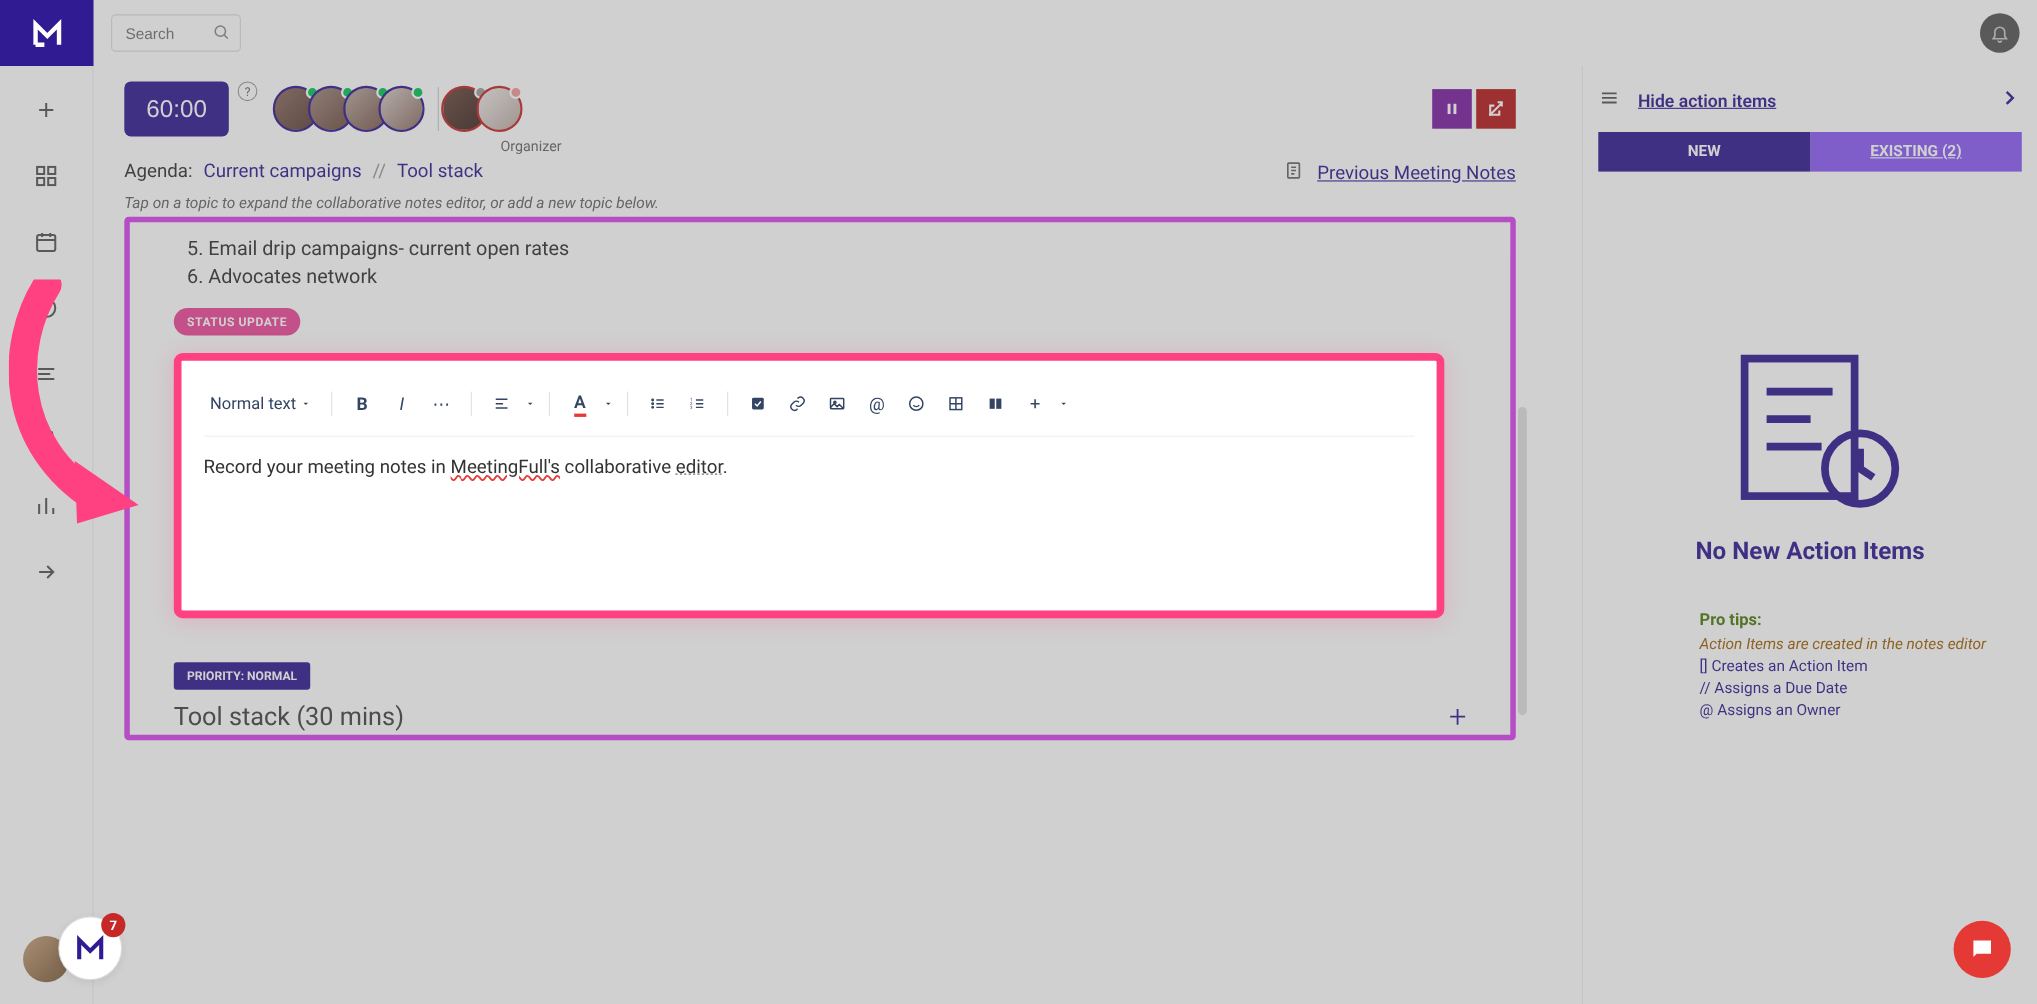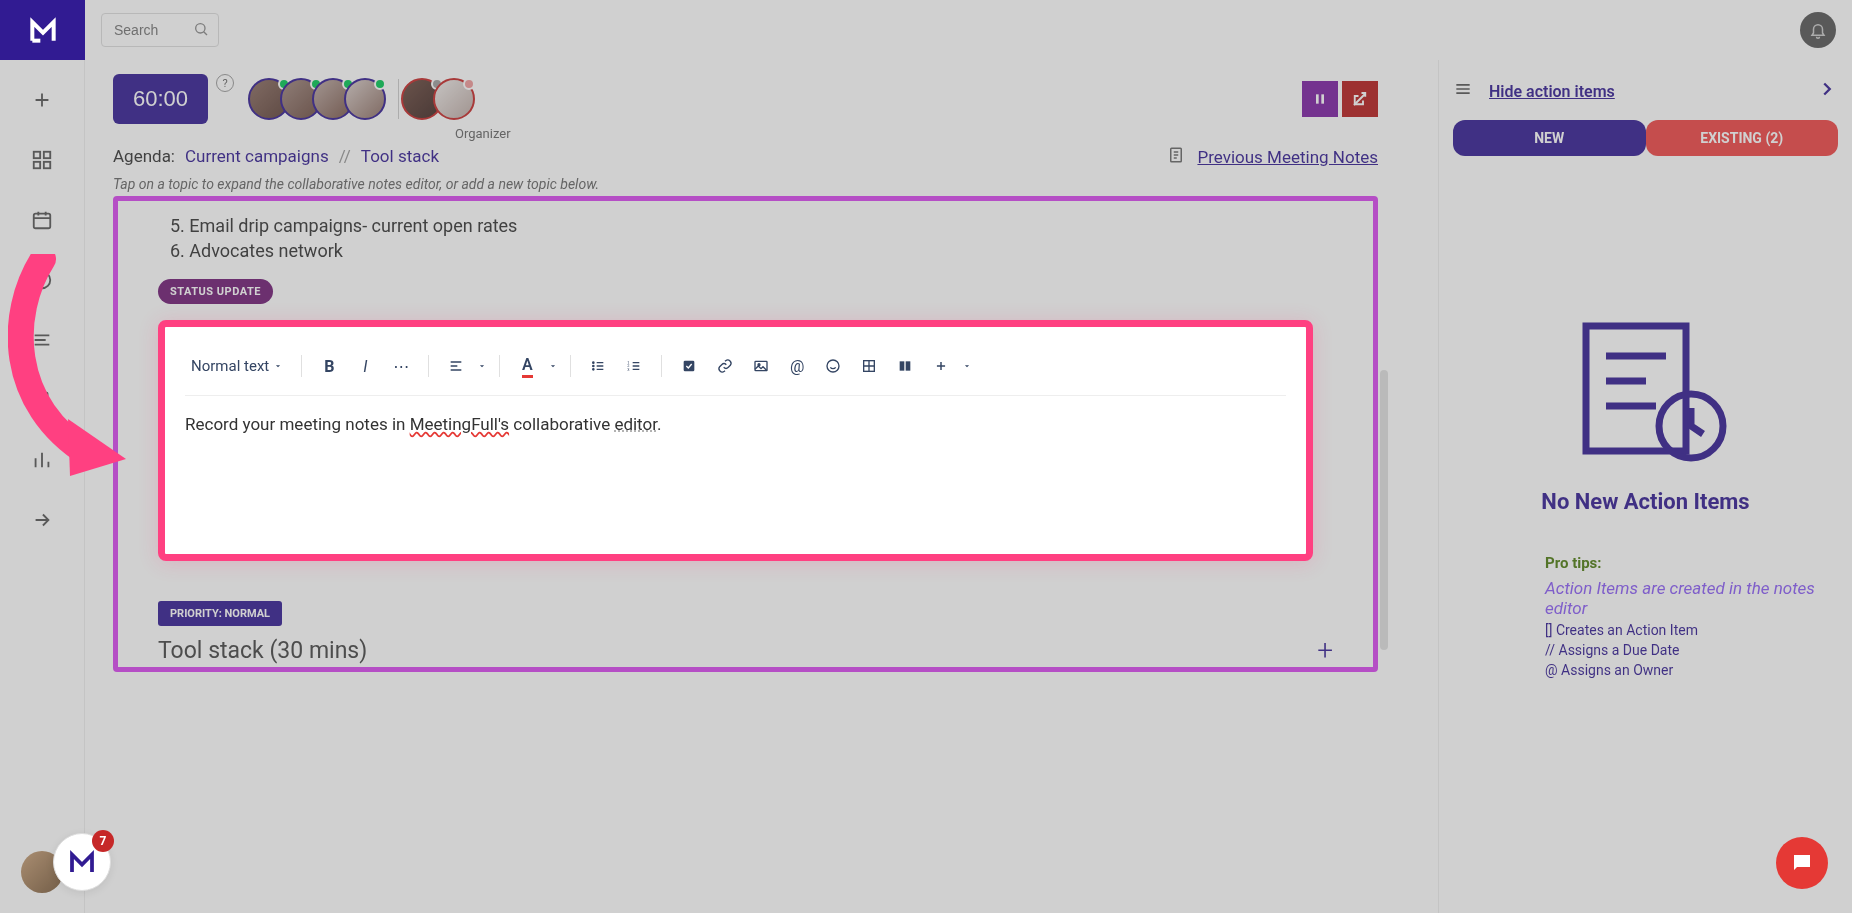--- a/index.html
+++ b/index.html
@@ -40,48 +40,48 @@
 .agenda-row .label { color: #333; }
 .agenda-row .link { color: #311b92; }
 .agenda-row .sep2 { color: #999; }
 .agenda-row .right { margin-left: auto; display: flex; align-items: center; gap: 12px; }
 .agenda-row .right a { color: #311b92; text-decoration: underline; }
 .agenda-row .notes-icon { color: #666; }
 .hint { font-size: 14px; font-style: italic; color: #666; margin-bottom: 4px; }
 .scroll-area { border: 5px solid #d946ef; border-radius: 4px; padding: 10px 0 0 40px; position: relative; }
 .list-items { font-size: 18px; color: #333; margin-left: 12px; margin-bottom: 18px; }
 .list-items div { margin: 4px 0; }
-.status-badge { display: inline-block; background: #701a75; color: #fff; font-size: 11px; font-weight: 700; letter-spacing: 0.5px; padding: 6px 12px; border-radius: 14px; margin-bottom: 10px; }
+.status-badge { display: inline-block; background: #ec4899; color: #fff; font-size: 11px; font-weight: 700; letter-spacing: 0.5px; padding: 6px 12px; border-radius: 14px; margin-bottom: 10px; }
 .editor-highlight { border: 7px solid #ff4081; border-radius: 8px; background: #fff; padding: 16px 20px 120px; margin-right: 60px; margin-top: 6px; box-shadow: 0 2px 20px rgba(255,64,129,0.2); position: relative; z-index: 3; }
 .toolbar { display: flex; align-items: center; gap: 6px; padding: 8px 0 14px; border-bottom: 1px solid #eee; margin-bottom: 18px; flex-wrap: wrap; }
 .toolbar .t-btn { width: 30px; height: 30px; display: flex; align-items: center; justify-content: center; color: #344563; cursor: pointer; border-radius: 3px; }
 .toolbar .t-sep { width: 1px; height: 22px; background: #e0e0e0; margin: 0 6px; }
 .toolbar .t-text { display: flex; align-items: center; gap: 4px; font-size: 15px; color: #344563; cursor: pointer; padding: 0 6px; }
 .editor-body { font-size: 17px; color: #333; }
 .editor-body .squiggle { text-decoration: underline wavy #e53935; }
 .editor-body .grammar { text-decoration: underline dotted #999; }
 .priority-badge { display: inline-block; background: #311b92; color: #fff; font-size: 11px; font-weight: 700; padding: 6px 12px; border-radius: 3px; margin-top: 40px; }
 .next-topic-row { display: flex; align-items: center; justify-content: space-between; font-size: 23px; color: #444; margin-top: 8px; padding-right: 40px; }
 .next-topic-row .plus { font-size: 28px; color: #311b92; font-weight: 300; cursor: pointer; }
 .scroller { position: absolute; right: 50px; top: 310px; width: 8px; height: 280px; background: #e0e0e0; border-radius: 4px; }
 .right-panel { width: 414px; border-left: 1px solid #eee; display: flex; flex-direction: column; padding: 18px 14px; position: relative; }
 .rp-header { display: flex; align-items: center; gap: 16px; margin-bottom: 16px; }
 .rp-header .ham { color: #555; cursor: pointer; }
 .rp-header .hide-link { color: #311b92; text-decoration: underline; font-size: 16px; font-weight: 600; cursor: pointer; }
 .rp-header .chev { margin-left: auto; color: #311b92; cursor: pointer; }
 .tabs { display: flex; margin-bottom: 30px; }
-.tab { flex: 1; text-align: center; padding: 10px 0; font-size: 14px; font-weight: 700; cursor: pointer; border-radius: 12px; }
+.tab { flex: 1; text-align: center; padding: 10px 0; font-size: 14px; font-weight: 700; cursor: pointer; }
 .tab.active { background: #311b92; color: #fff; }
-.tab.inactive { background: #ef4444; color: #fff; }
+.tab.inactive { background: #8b5cf6; color: #fff; text-decoration: underline; }
 .empty-state { display: flex; flex-direction: column; align-items: center; margin-top: 130px; }
 .empty-state svg { width: 170px; height: 155px; }
 .empty-state h3 { font-size: 22px; font-weight: 700; color: #311b92; margin-top: 18px; }
 .pro-tips { margin: 40px 0 0 92px; }
 .pro-tips h4 { font-size: 15px; font-weight: 700; color: #4d7c0f; margin-bottom: 6px; }
-.pro-tips .i { font-style: italic; font-size: 17px; color: #8b5cf6; margin-bottom: 0; display:block; }
+.pro-tips .i { font-style: italic; font-size: 14px; color: #a16207; margin-bottom: 0; display:block; }
 .pro-tips .tip { font-size: 14px; color: #311b92; margin: 4px 0; }
 .overlay-dim { position: absolute; inset: 0; background: rgba(100,100,100,0.30); pointer-events: none; z-index: 2; }
 .arrow-overlay { position: absolute; left: 8px; top: 254px; z-index: 4; pointer-events: none; }
 .chat-fab { position: absolute; right: 24px; bottom: 24px; width: 52px; height: 52px; border-radius: 50%; background: #e53935; display: flex; align-items: center; justify-content: center; color: #fff; z-index: 4; cursor: pointer; }
 .m-fab { position: absolute; left: 53px; bottom: 22px; width: 58px; height: 58px; border-radius: 50%; background: #fff; border: 1px solid #ddd; display: flex; align-items: center; justify-content: center; z-index: 4; cursor: pointer; box-shadow: 0 2px 8px rgba(0,0,0,0.08); }
 .m-fab .badge { position: absolute; top: -4px; right: -4px; width: 22px; height: 22px; border-radius: 50%; background: #c62828; color: #fff; font-size: 12px; font-weight: 700; display: flex; align-items: center; justify-content: center; }
 </style>
 </head>
 <body>
 

